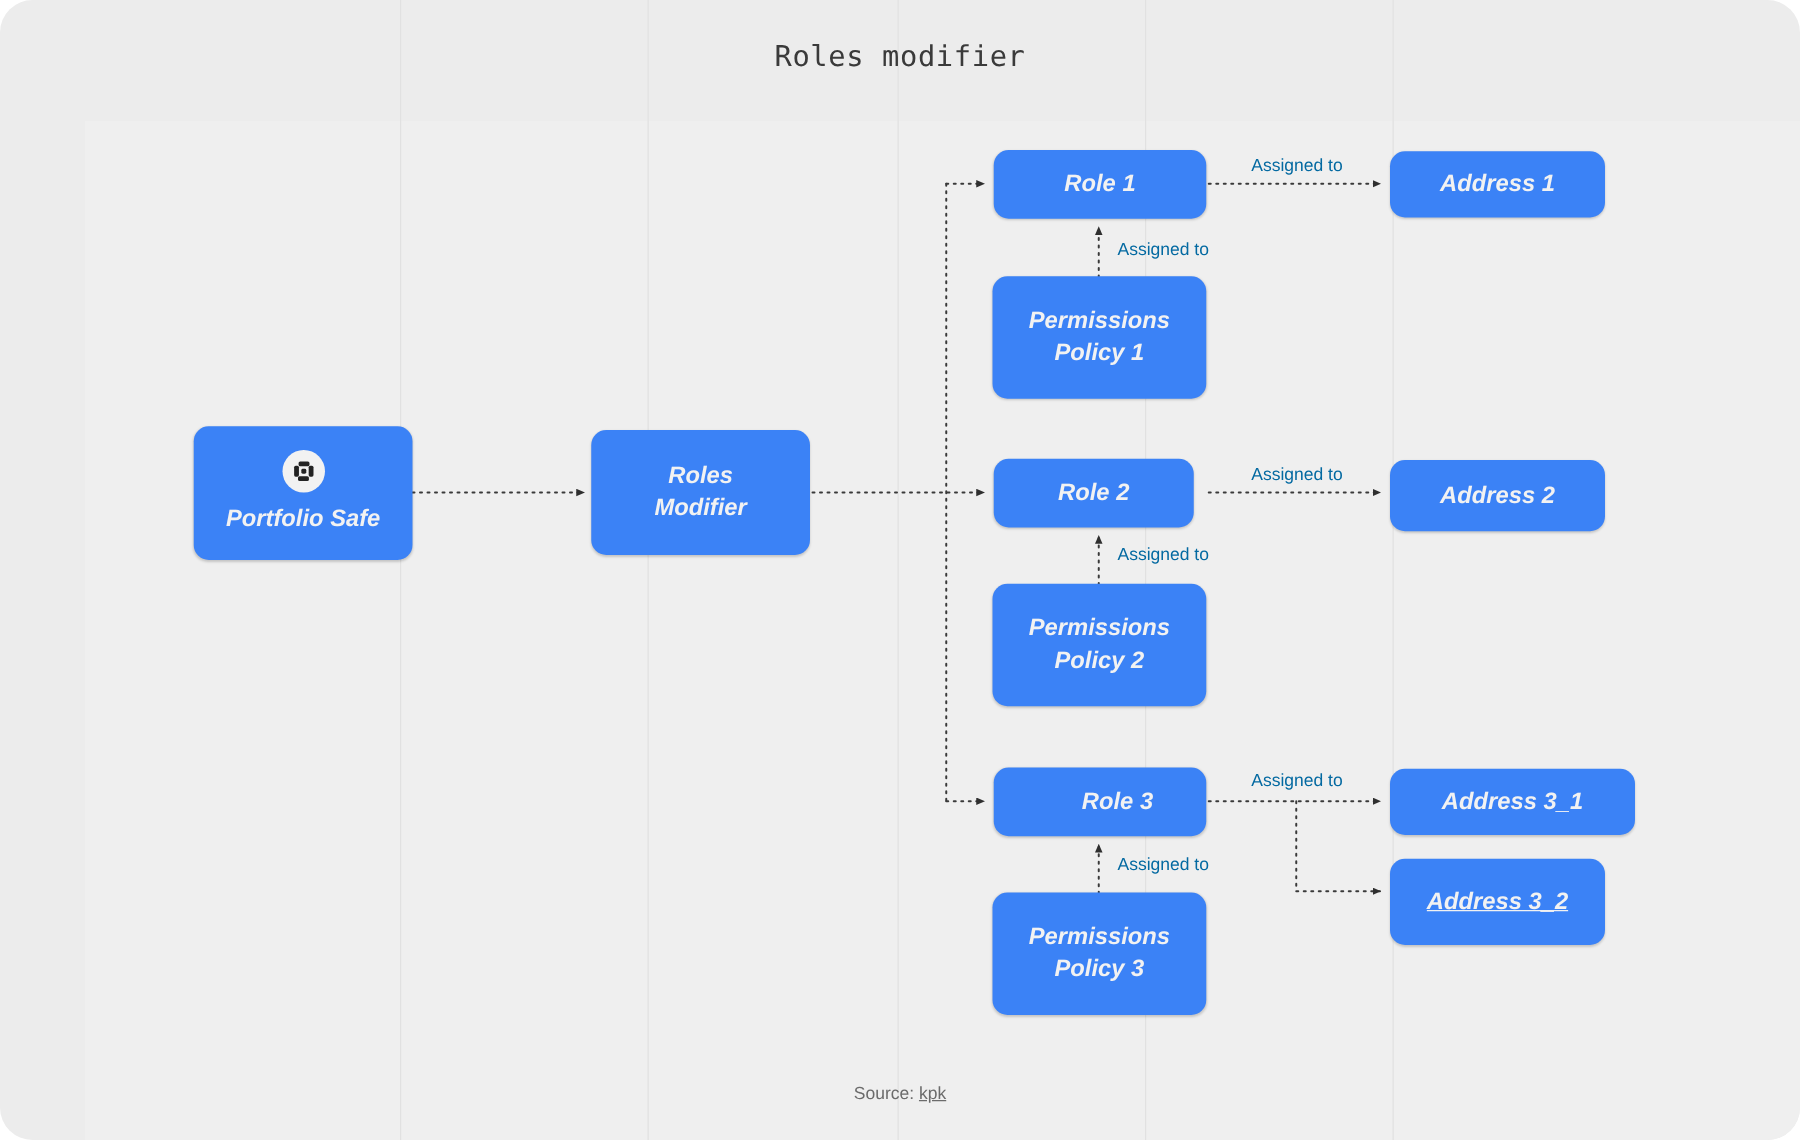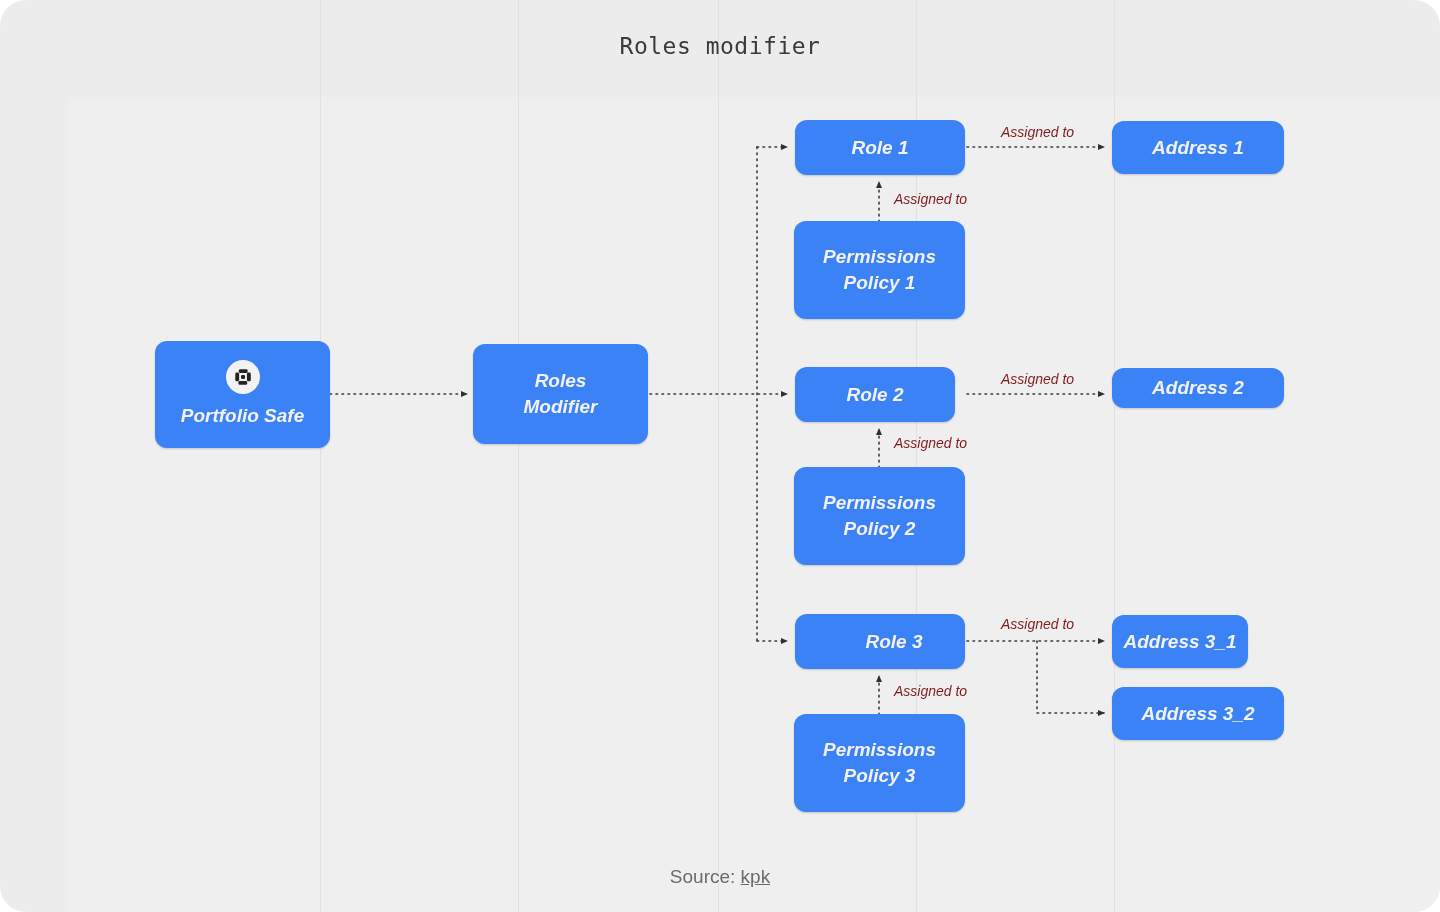--- a/index.html
+++ b/index.html
@@ -84,40 +84,39 @@
     height: 34px;
     border-radius: 50%;
     background: #f2f2f2;
     display: flex;
     align-items: center;
     justify-content: center;
     margin-bottom: 9px;
   }
   .edge-label {
     position: absolute;
-    font-style: italic;
     font-size: 14px;
-    color: #7f1d1d;
+    color: #0369a1;
     white-space: nowrap;
   }
   svg.edges {
     position: absolute;
     left: 0;
     top: 0;
     width: 1440px;
     height: 912px;
     pointer-events: none;
   }
   .source-line {
     position: absolute;
     left: 0;
     top: 866px;
     width: 1440px;
     text-align: center;
-    font-size: 19px;
+    font-size: 14px;
     color: #6b6b6b;
   }
   .source-link {
     color: #6b6b6b;
     text-decoration: underline;
     cursor: pointer;
   }
 </style>
 </head>
 <body>
@@ -211,38 +210,38 @@
 
     <div class="node" style="left:795px; top:367px; width:160px; height:55px;">
       <span class="line">Role 2</span>
     </div>
 
     <div class="node" style="left:794px; top:467px; width:171px; height:98px;">
       <span class="line">Permissions</span>
       <span class="line">Policy 2</span>
     </div>
 
-    <div class="node" style="left:1112px; top:368px; width:172px; height:40px;font-style:italic;">
+    <div class="node" style="left:1112px; top:368px; width:172px; height:57px;font-style:italic;">
       <span class="line">Address 2</span>
     </div>
 
     <div class="node" style="left:795px; top:614px; width:170px; height:55px;padding-left:28px;">
       <span class="line">Role 3</span>
     </div>
 
     <div class="node" style="left:794px; top:714px; width:171px; height:98px;">
       <span class="line">Permissions</span>
       <span class="line">Policy 3</span>
     </div>
 
-    <div class="node" style="left:1112px; top:615px; width:136px; height:53px;text-align:center;">
+    <div class="node" style="left:1112px; top:615px; width:196px; height:53px;text-align:center;">
       <span class="line">Address 3_1</span>
     </div>
 
-    <div class="node" style="left:1112px; top:687px; width:172px; height:53px;">
+    <div class="node" style="left:1112px; top:687px; width:172px; height:69px;text-decoration:underline;">
       <span class="line">Address 3_2</span>
     </div>
 
     <div class="source-line">
       <span>Source: </span><span class="source-link">kpk</span>
     </div>
 
   </div>
 </div>
 

